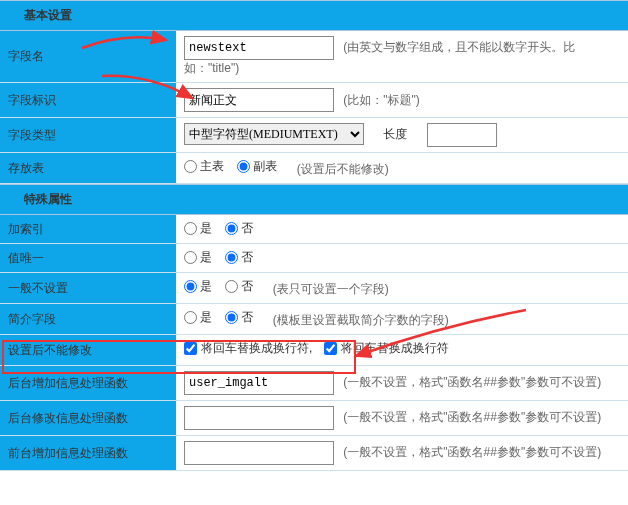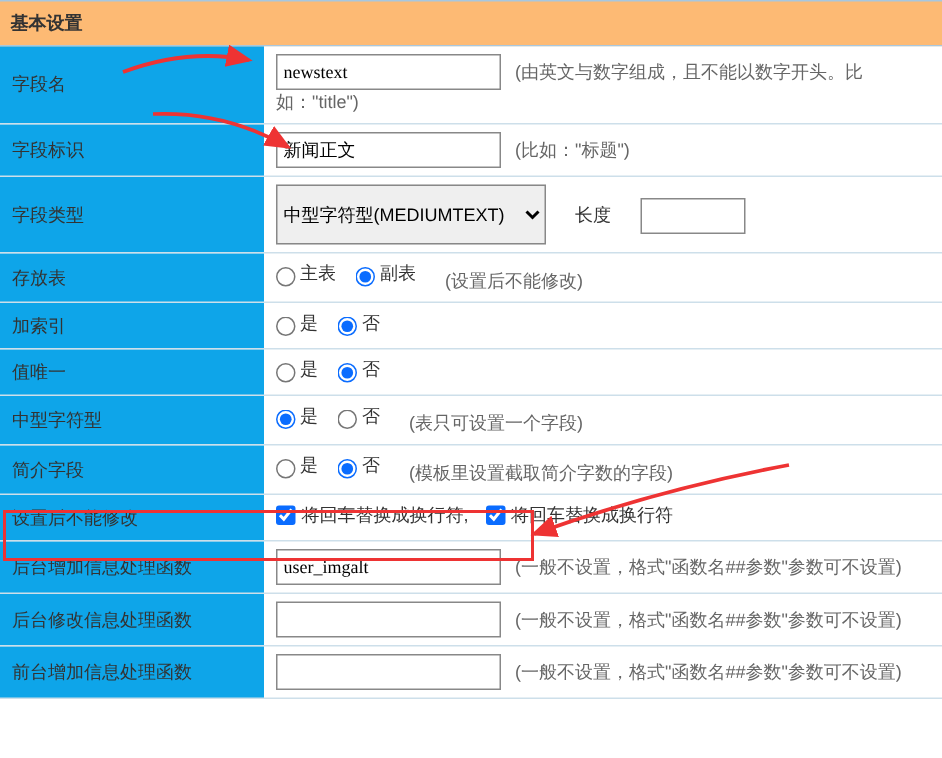--- a/index.html
+++ b/index.html
@@ -1,25 +1,25 @@
 <!DOCTYPE html>
 <html><head>
 <meta charset="utf-8">
 <style>
 html,body{margin:0;padding:0;font-family:"Microsoft YaHei",Arial,sans-serif;font-size:12px;color:#333;background:#fff}
 .panel{width:628px}
-.section-header{background:#fdba74;padding:6px 7px;font-weight:bold;color:#333;border-top:1px solid #a8c7de;border-bottom:1px solid #a8c7de}
+.section-header{background:#0ea5e9;padding:6px 24px;font-weight:bold;color:#333;border-top:1px solid #a8c7de;border-bottom:1px solid #a8c7de}
 table{width:100%;border-collapse:collapse}
 tr.row td{border-bottom:1px solid #cddfea;padding:5px 8px;vertical-align:middle}
 td.label{width:160px;white-space:nowrap;background:#0ea5e9}
 td.value{background:#fff}
-input[type=text]{border:1px solid #888;padding:2px 4px;font-size:12px;height:18px;box-sizing:content-box;font-family:Liberation Serif, serif}
-select{border:1px solid #888;font-size:12px;height:40px;font-family:Liberation Sans, sans-serif;background:#efefef}
+input[type=text]{border:1px solid #888;padding:2px 4px;font-size:12px;height:18px;box-sizing:content-box;font-family:Liberation Mono, monospace}
+select{border:1px solid #888;font-size:12px;height:22px;font-family:Liberation Serif, serif;background:#efefef}
 .hint{color:#666;margin-left:6px}
-.radio-wrap{display:inline-flex;align-items:flex-end;margin-right:10px}
+.radio-wrap{display:inline-flex;align-items:center;margin-right:10px}
 .radio-wrap input{margin:0 3px 0 0;accent-color:#0a6cff}
 .check-wrap{display:inline-flex;margin-right:8px}
 .check-wrap input{margin:0 4px 0 0;accent-color:#0a6cff}
 .w140{width:140px}
 .w60{width:60px}
 .highlight-box{position:absolute;border:2px solid #e33;pointer-events:none}
 .arrow{position:absolute;pointer-events:none}
 </style>
 </head>
 <body>
@@ -64,20 +64,21 @@
         <label class="radio-wrap">
               <input type="radio" name="tbl" checked="" style="">
               <span>副表</span>
             </label>
         <span class="hint">(设置后不能修改)</span>
       </td>
     </tr>
   </tbody>
     </table>
 
+  <div class="section-header">特殊属性</div>
 
   <table>
     <tbody>
         <tr class="row">
       <td class="label">加索引</td>
       <td class="value">
         <label class="radio-wrap">
               <input type="radio" name="idx" style="">
               <span>是</span>
             </label>
@@ -94,21 +95,21 @@
               <input type="radio" name="unq" style="">
               <span>是</span>
             </label>
         <label class="radio-wrap">
               <input type="radio" name="unq" checked="" style="">
               <span>否</span>
             </label>
       </td>
     </tr>
     <tr class="row">
-      <td class="label">中型字符型</td>
+      <td class="label">一般不设置</td>
       <td class="value">
         <label class="radio-wrap">
               <input type="radio" name="pag" checked="" style="">
               <span>是</span>
             </label>
         <label class="radio-wrap">
               <input type="radio" name="pag" style="">
               <span>否</span>
             </label>
         <span class="hint">(表只可设置一个字段)</span>

